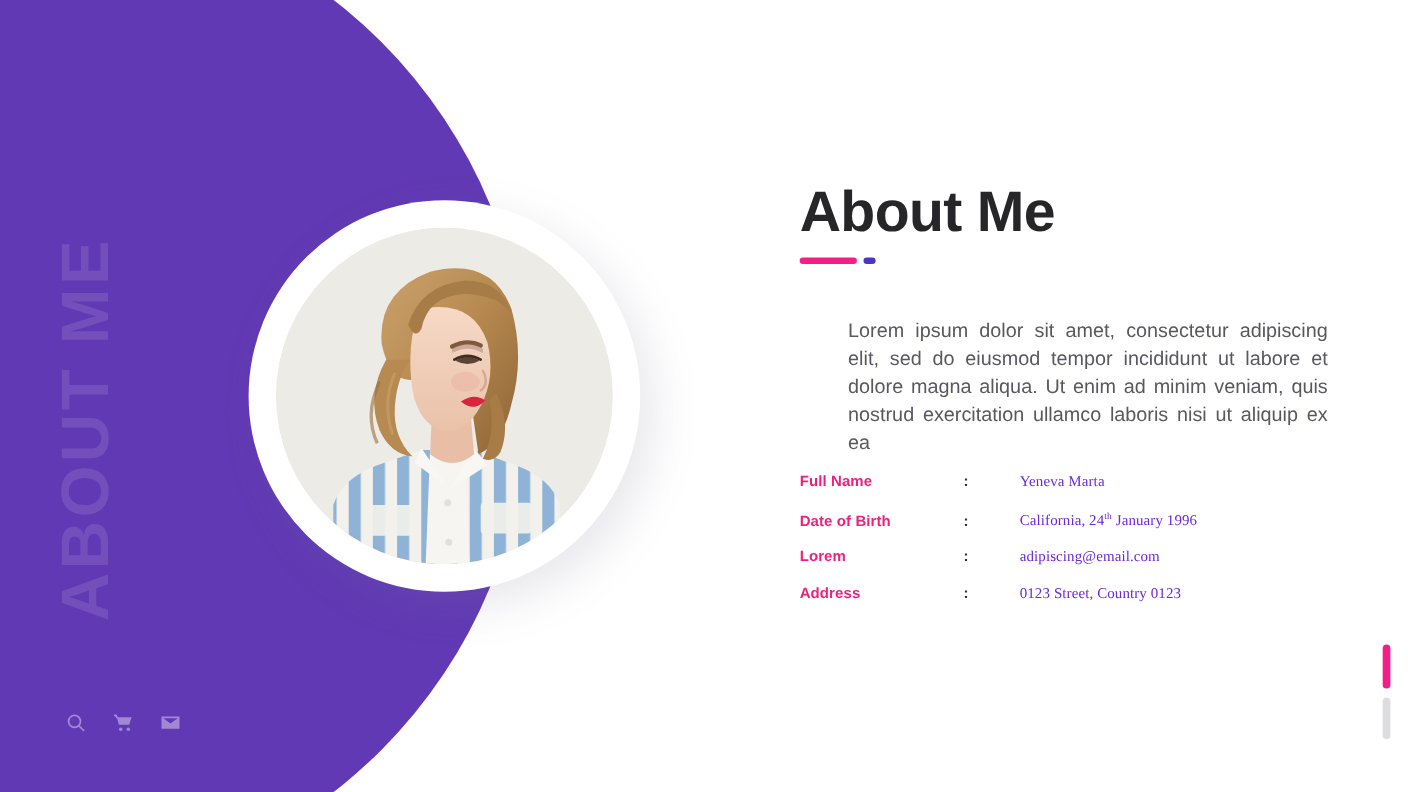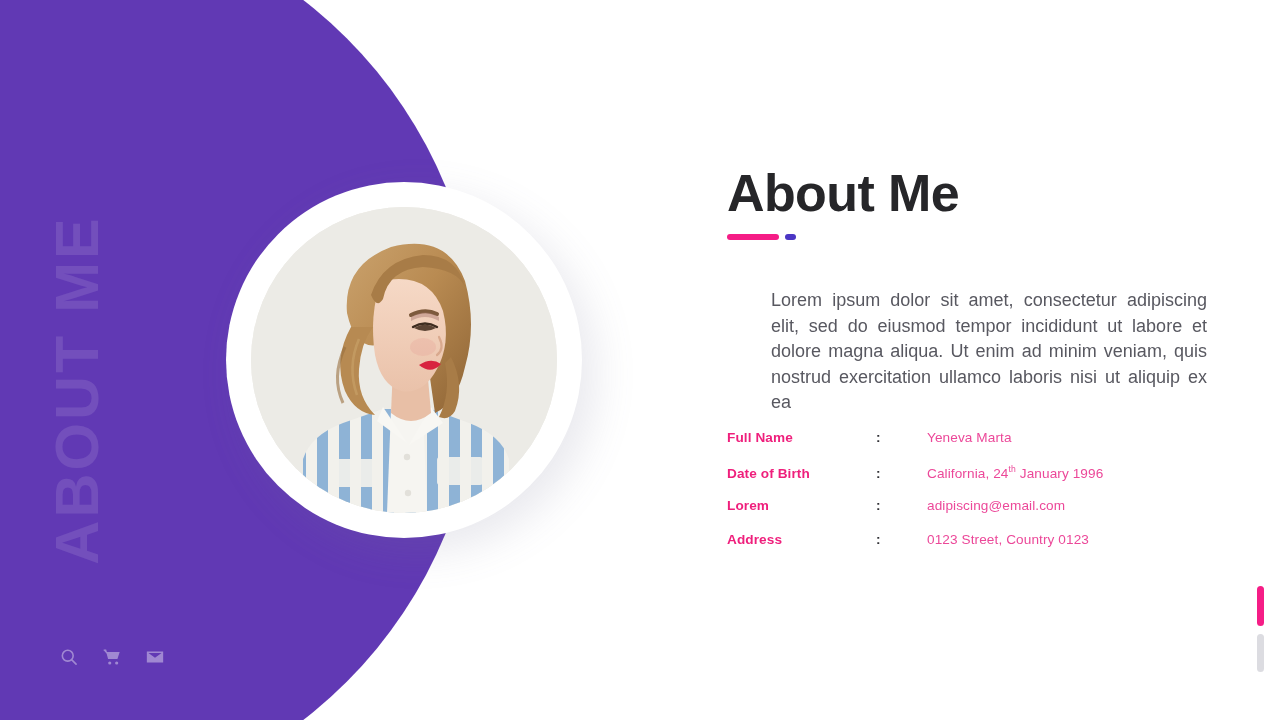--- a/index.html
+++ b/index.html
@@ -187,23 +187,23 @@
     font-family:"Liberation Sans", sans-serif;
   }
   .d-colon {
     width:23px;
     font-size:13.6px;
     font-weight:700;
     color:#303035;
   }
   .d-value {
     font-size:13.6px;
-    color:#ec4899;
+    color:#6d28d9;
     letter-spacing:0.1px;
-    font-family:Liberation Sans, sans-serif;
+    font-family:Liberation Serif, serif;
   }
   .d-value sup { font-size:8.6px; vertical-align:super; }
 
   
   .bottom-icons {
     position:absolute;
     left:58px; bottom:52px;
     display:flex;
     align-items:center;
     gap:21px;

